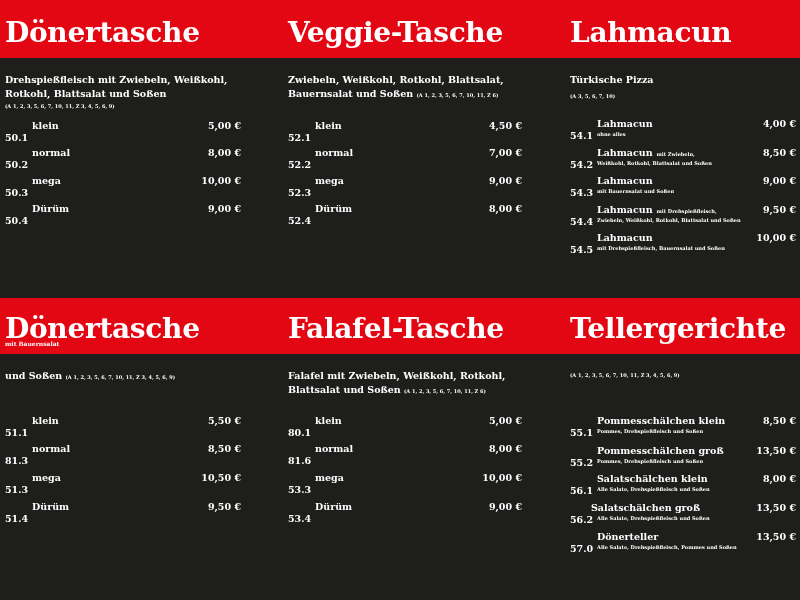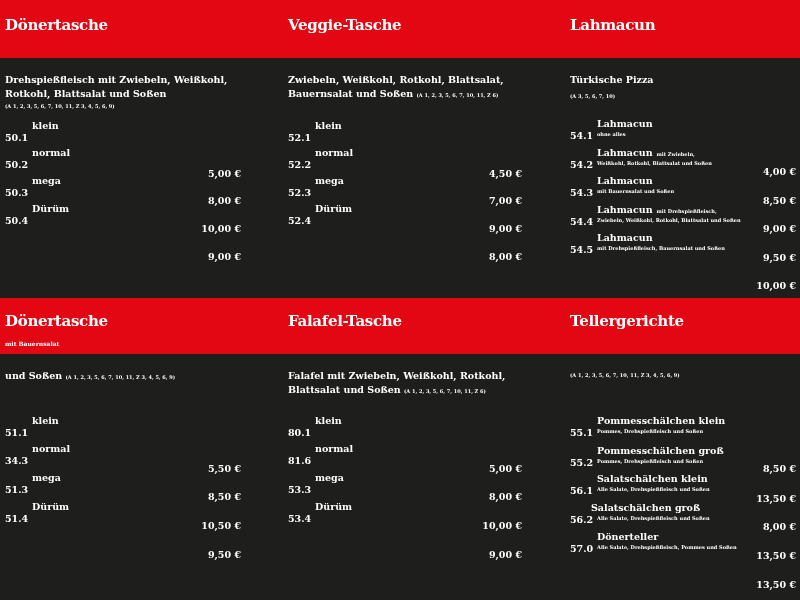--- a/index.html
+++ b/index.html
@@ -14,21 +14,21 @@
       position: absolute;
       left: 0;
       width: 800px;
       background: #e30613;
     }
     .band.top { top: 0; height: 58px; }
     .band.bottom { top: 298px; height: 56px; }
     .title {
       position: absolute;
       font-weight: bold;
-      font-size: 15px;
+      font-size: 28px;
       letter-spacing: -0.3px;
       white-space: nowrap;
       color: #fff;
     }
     .subtitle {
       position: absolute;
       font-weight: bold;
       font-size: 6px;
       white-space: nowrap;
       color: #fff;
@@ -54,21 +54,21 @@
     }
     .row {
       position: absolute;
       height: 14px;
       font-weight: bold;
       font-size: 9.5px;
       white-space: nowrap;
     }
     .row .num { position: absolute; left: 0; top: 0; margin-top: 12px; }
     .row .name { position: absolute; top: 0; }
-    .row .price { position: absolute; right: 0; top: 0; margin-top: 48px; }
+    .row .price { position: absolute; right: 0; top: 0; }
     .row .note {
       position: absolute;
       top: 13px;
       font-size: 5px;
       font-weight: bold;
       white-space: nowrap;
     }
     .row .inline-note {
       font-size: 5px;
       font-weight: bold;
@@ -182,21 +182,21 @@
   <div class="desc" style="left:5px; top:369px; width:260px;">
     <div><span>und Soßen</span> <span class="allergen">(A 1, 2, 3, 5, 6, 7, 10, 11, Z 3, 4, 5, 6, 9)</span></div>
   </div>
 
   <div class="row" style="left:5px; top:415px; width:236px;">
     <span class="num">51.1</span>
     <span class="name" style="left:27px;">klein</span>
     <span class="price">5,50 €</span>
   </div>
   <div class="row" style="left:5px; top:443px; width:236px;">
-    <span class="num">34.3</span>
+    <span class="num">81.3</span>
     <span class="name" style="left:27px;">normal</span>
     <span class="price">8,50 €</span>
   </div>
   <div class="row" style="left:5px; top:472px; width:236px;">
     <span class="num">51.3</span>
     <span class="name" style="left:27px;">mega</span>
     <span class="price">10,50 €</span>
   </div>
   <div class="row" style="left:5px; top:501px; width:236px;">
     <span class="num">51.4</span>

